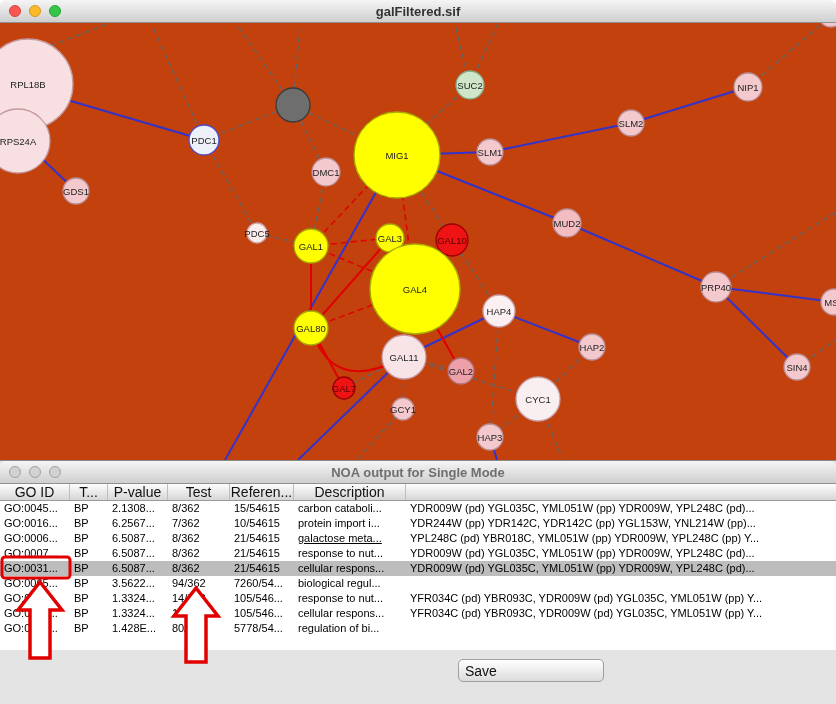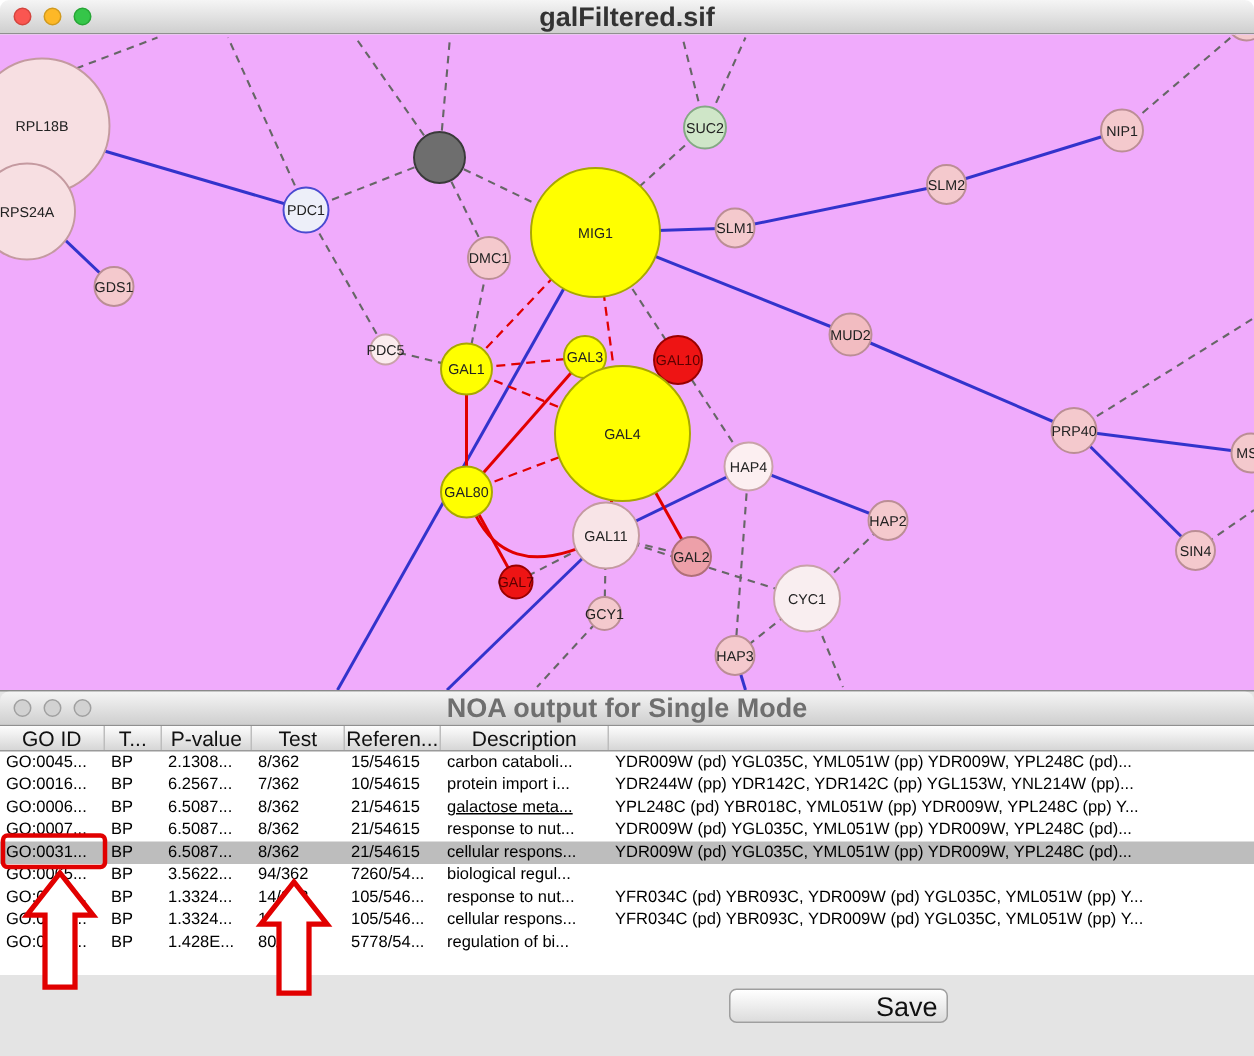--- a/index.html
+++ b/index.html
@@ -4,41 +4,41 @@
 <style>
   html,body{margin:0;padding:0;}
   body{width:836px;height:704px;position:relative;overflow:hidden;
        font-family:"Liberation Sans",sans-serif;background:#dcdcdc;}
   .window-top{position:absolute;top:0;left:0;width:836px;height:460px;background:#fff;}
   .window-bottom{position:absolute;top:460px;left:0;width:836px;height:244px;
        background:#e4e4e4;border-top:1px solid #8a8a8a;box-sizing:border-box;}
   .titlebar{height:22px;background:linear-gradient(#f5f5f5,#cfcfcf);
        border-bottom:1px solid #909090;position:relative;display:flex;
        align-items:center;justify-content:center;border-radius:6px 6px 0 0;}
-  .title{font-size:18px;font-weight:bold;color:#333;}
+  .title{font-size:13px;font-weight:bold;color:#333;}
   .title.inactive{color:#6f6f6f;}
   .lights{position:absolute;left:9px;top:0;height:22px;display:flex;align-items:center;gap:8px;}
   .light{width:12px;height:12px;border-radius:50%;box-sizing:border-box;}
   .red{background:#fa5651;border:1px solid #d4453e;}
   .yellow{background:#fdb827;border:1px solid #d19a1e;}
   .green{background:#35c649;border:1px solid #27a636;}
   .grayl{background:#d2d2d2;border:1px solid #a0a0a0;}
-  .graph-area{position:absolute;top:23px;left:0;width:836px;height:437px;background:#f0abfc;overflow:hidden;}
+  .graph-area{position:absolute;top:23px;left:0;width:836px;height:437px;background:#c2410c;overflow:hidden;}
   .table-area{position:absolute;top:23px;left:0;width:836px;height:166px;background:#fff;overflow:hidden;}
   .header-row{display:flex;height:17px;background:linear-gradient(#fdfdfd,#d6d6d6);
        border-bottom:1px solid #9a9a9a;box-sizing:border-box;}
   .h-cell{box-sizing:border-box;border-right:1px solid #bdbdbd;font-size:14px;
        line-height:16px;text-align:center;overflow:hidden;white-space:nowrap;color:#111;flex:none;}
   .t-row{display:flex;height:15px;}
   .t-row.sel{background:#bdbdbd;}
   .t-cell{box-sizing:border-box;font-size:11px;line-height:15px;padding-left:4px;
        overflow:hidden;white-space:nowrap;color:#000;flex:none;}
   .btn{position:absolute;height:23px;border:1px solid #9f9f9f;border-radius:5px;
-       background:linear-gradient(#ffffff,#dcdcdc);font-size:18px;color:#111;
-       text-align:right;box-sizing:border-box;font-family:"Liberation Sans",sans-serif;margin-left:28px;}
+       background:linear-gradient(#ffffff,#dcdcdc);font-size:14px;color:#111;
+       text-align:left;box-sizing:border-box;font-family:"Liberation Sans",sans-serif;}
   #save-btn{left:458px;top:198px;width:146px;}
   #cancel-btn{left:676px;top:198px;width:148px;}
   .annotation-svg{position:absolute;top:0;left:0;width:836px;height:704px;
        pointer-events:none;z-index:50;}
   svg text{font-family:"Liberation Sans",sans-serif;}
 </style>
 </head>
 <body>
 
 <div class="window-top">

